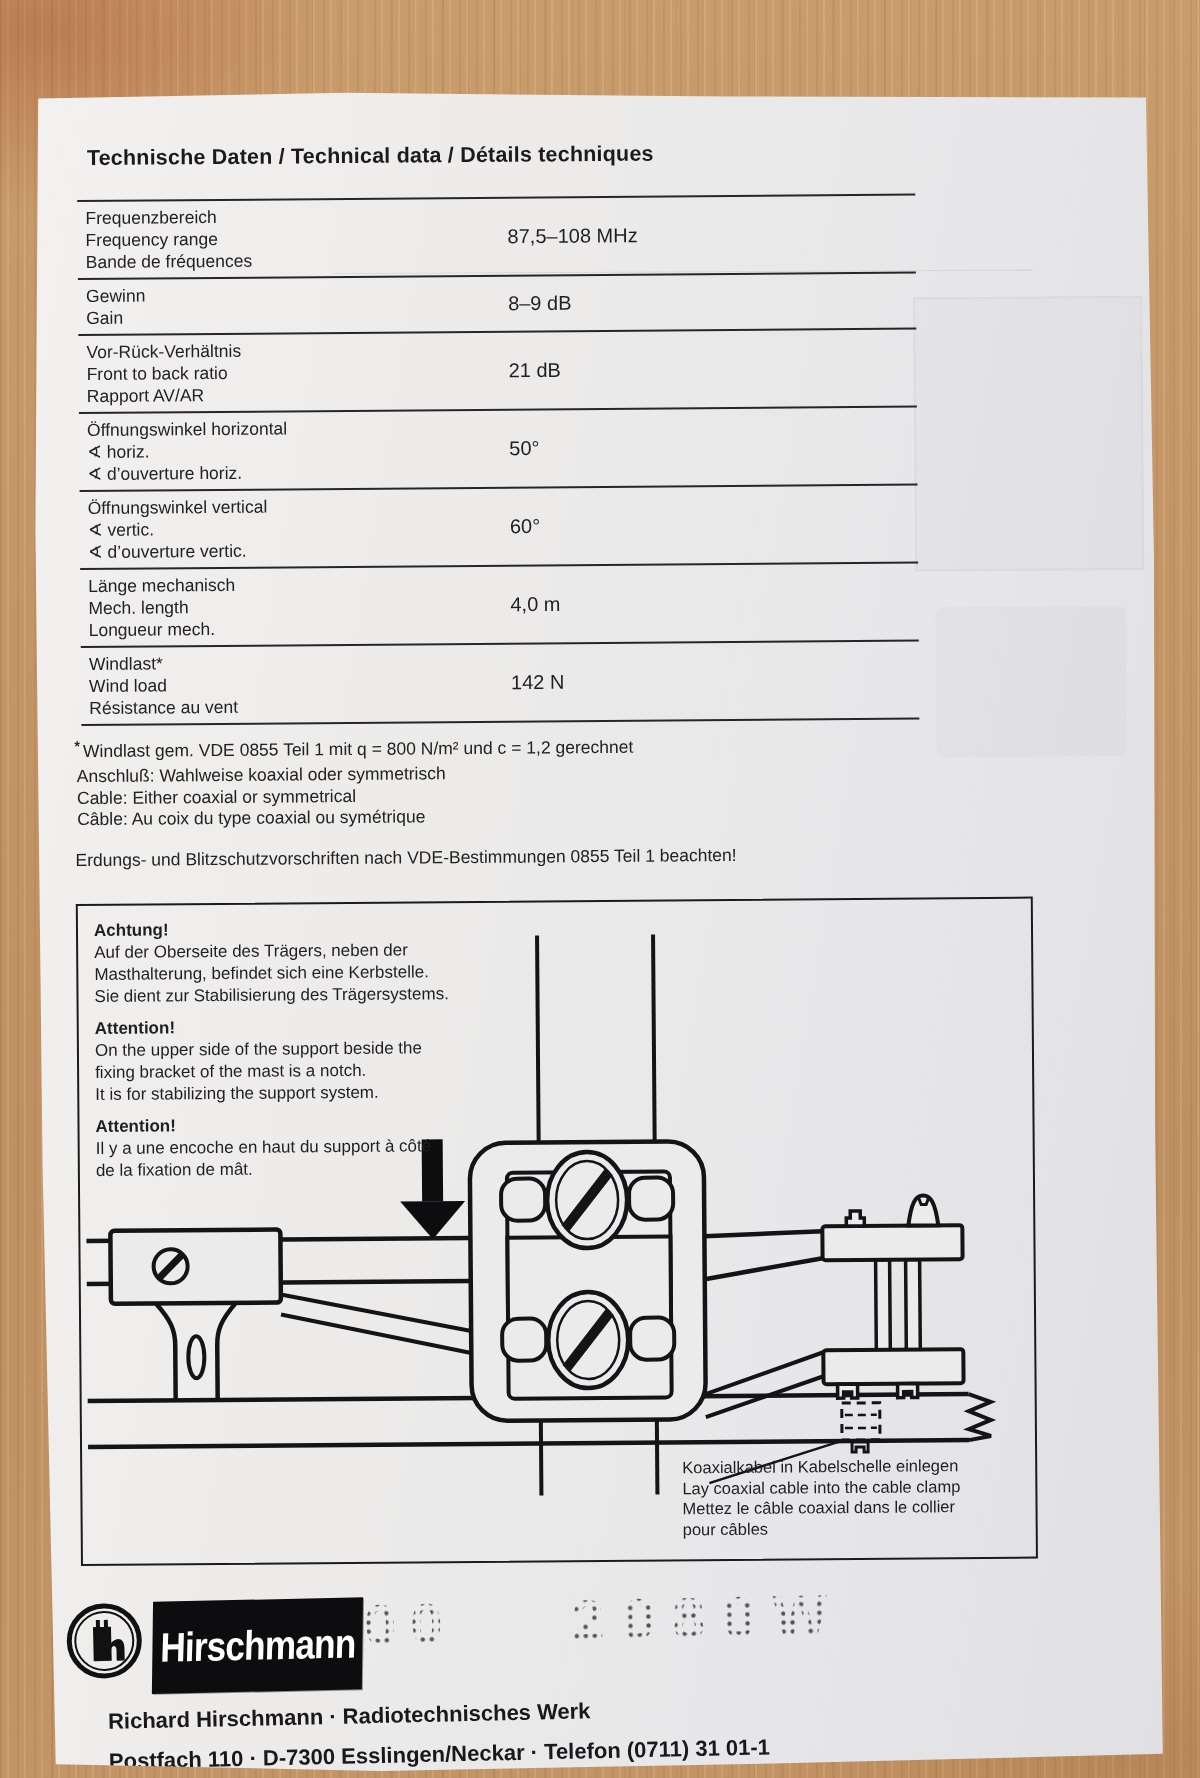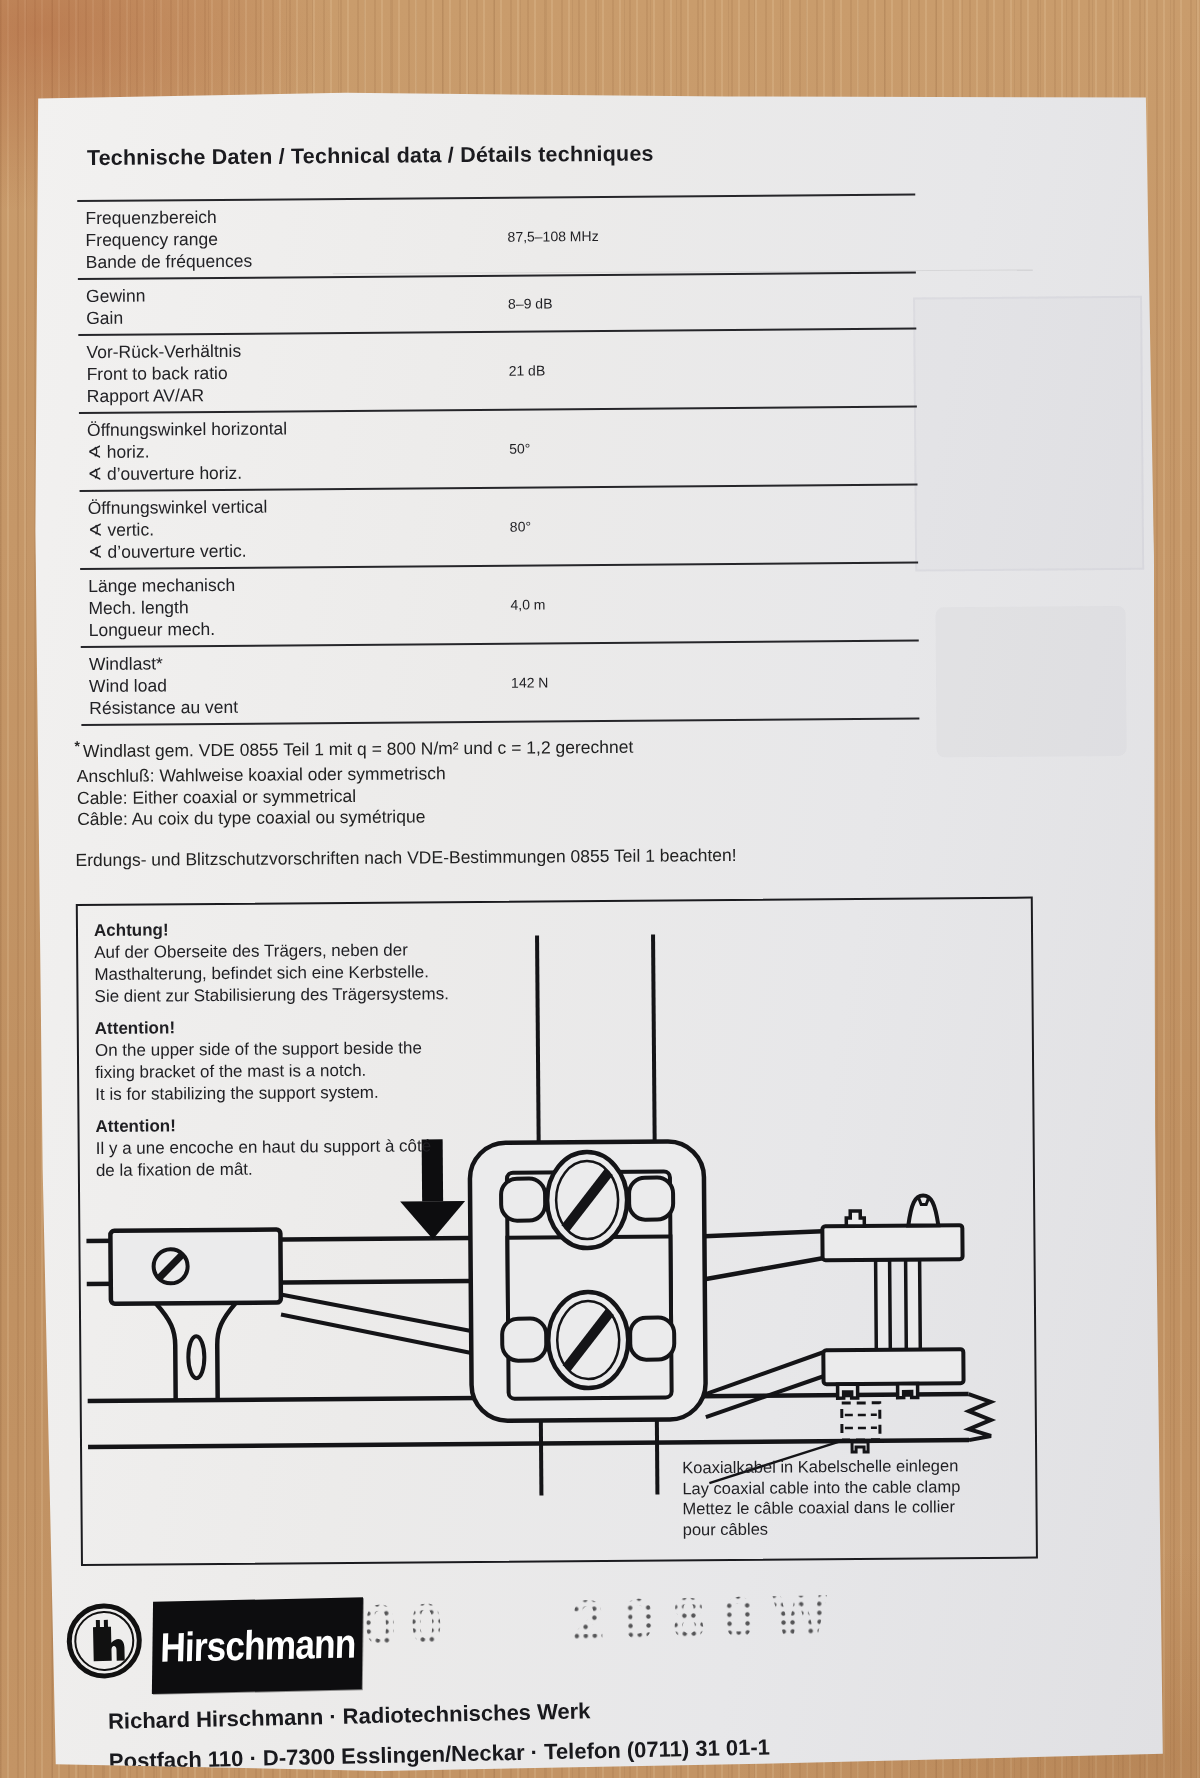--- a/index.html
+++ b/index.html
@@ -26,21 +26,21 @@
   .g1{left:880px;top:210px;width:225px;height:270px;border:2px solid rgba(90,100,125,.055);background:rgba(100,110,135,.028);}
   .g2{left:900px;top:520px;width:190px;height:150px;background:rgba(100,110,135,.04);border-radius:8px;}
   .g3{left:300px;top:182px;width:700px;height:1px;background:rgba(0,0,0,.07);transform:rotate(.15deg);}
 
   .title{position:absolute;left:55px;top:52px;font-size:21.5px;font-weight:700;letter-spacing:.2px;color:#1b1b1f;}
   .spec-table{position:absolute;left:45px;top:106px;width:838px;border-top:2px solid #26262a;}
   .spec-row{position:relative;border-bottom:2px solid #26262a;min-height:76px;display:flex;align-items:center;}
   .spec-row.two{min-height:52px;}
   .spec-labels{padding:5px 0 5px 8px;width:400px;}
   .spec-label{font-size:17.5px;line-height:22px;color:#222226;}
-  .spec-value{position:absolute;left:430px;top:50%;transform:translateY(-50%);font-size:14px;color:#1f1f23;}
+  .spec-value{position:absolute;left:430px;top:50%;transform:translateY(-50%);font-size:20px;color:#1f1f23;}
 
   .footnote{position:absolute;left:38px;top:644px;font-size:17.5px;color:#222;}
   .footnote .star{font-size:14px;vertical-align:6px;font-weight:700;margin-right:3px;}
   .footnote b{font-weight:400;}
   .cable{position:absolute;left:40px;top:672px;font-size:17.5px;line-height:21.5px;color:#222;}
   .cable b{font-weight:400;}
   .grounding{position:absolute;left:38px;top:756px;font-size:17.5px;color:#222;}
 
   .notice-box{position:absolute;left:38px;top:810px;width:953px;height:658px;border:2.2px solid #1b1b1f;}
   .notice-text{position:absolute;left:16px;top:14px;width:420px;font-size:17px;line-height:22px;color:#1f1f23;}
@@ -111,21 +111,21 @@
           <div class="spec-label">∢ d’ouverture horiz.</div>
         </div>
         <div class="spec-value">50°</div>
       </div>
       <div class="spec-row">
         <div class="spec-labels">
           <div class="spec-label">Öffnungswinkel vertical</div>
           <div class="spec-label">∢ vertic.</div>
           <div class="spec-label">∢ d’ouverture vertic.</div>
         </div>
-        <div class="spec-value">80°</div>
+        <div class="spec-value">60°</div>
       </div>
       <div class="spec-row">
         <div class="spec-labels">
           <div class="spec-label">Länge mechanisch</div>
           <div class="spec-label">Mech. length</div>
           <div class="spec-label">Longueur mech.</div>
         </div>
         <div class="spec-value">4,0 m</div>
       </div>
       <div class="spec-row">

